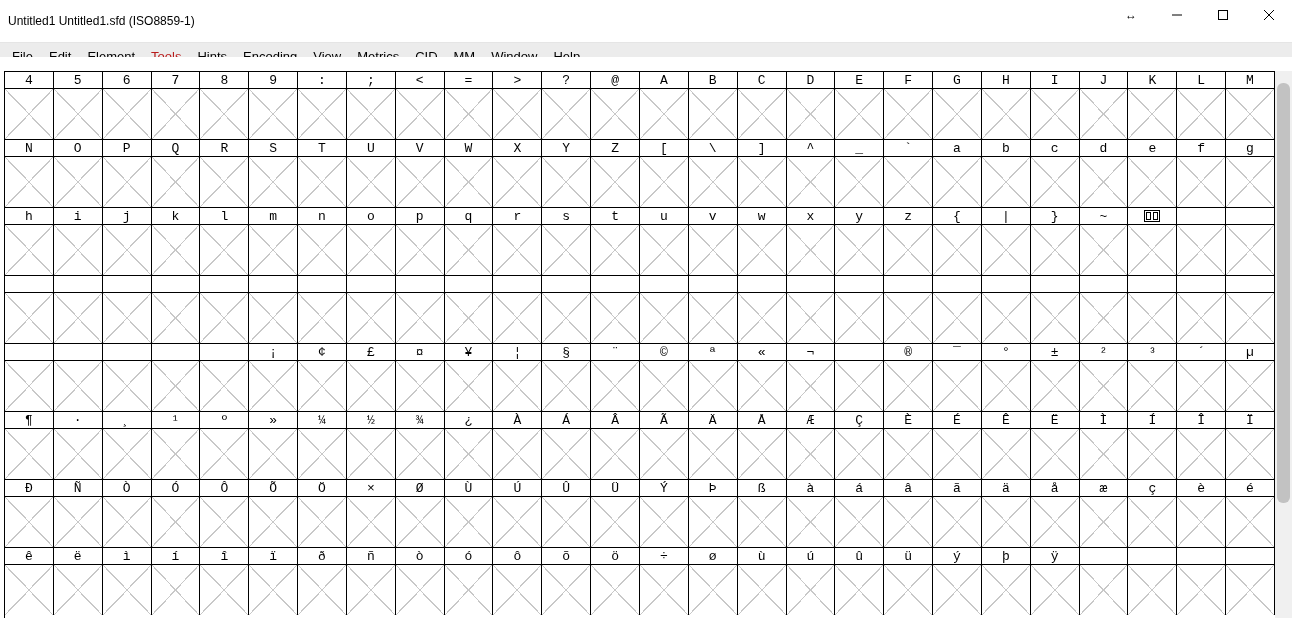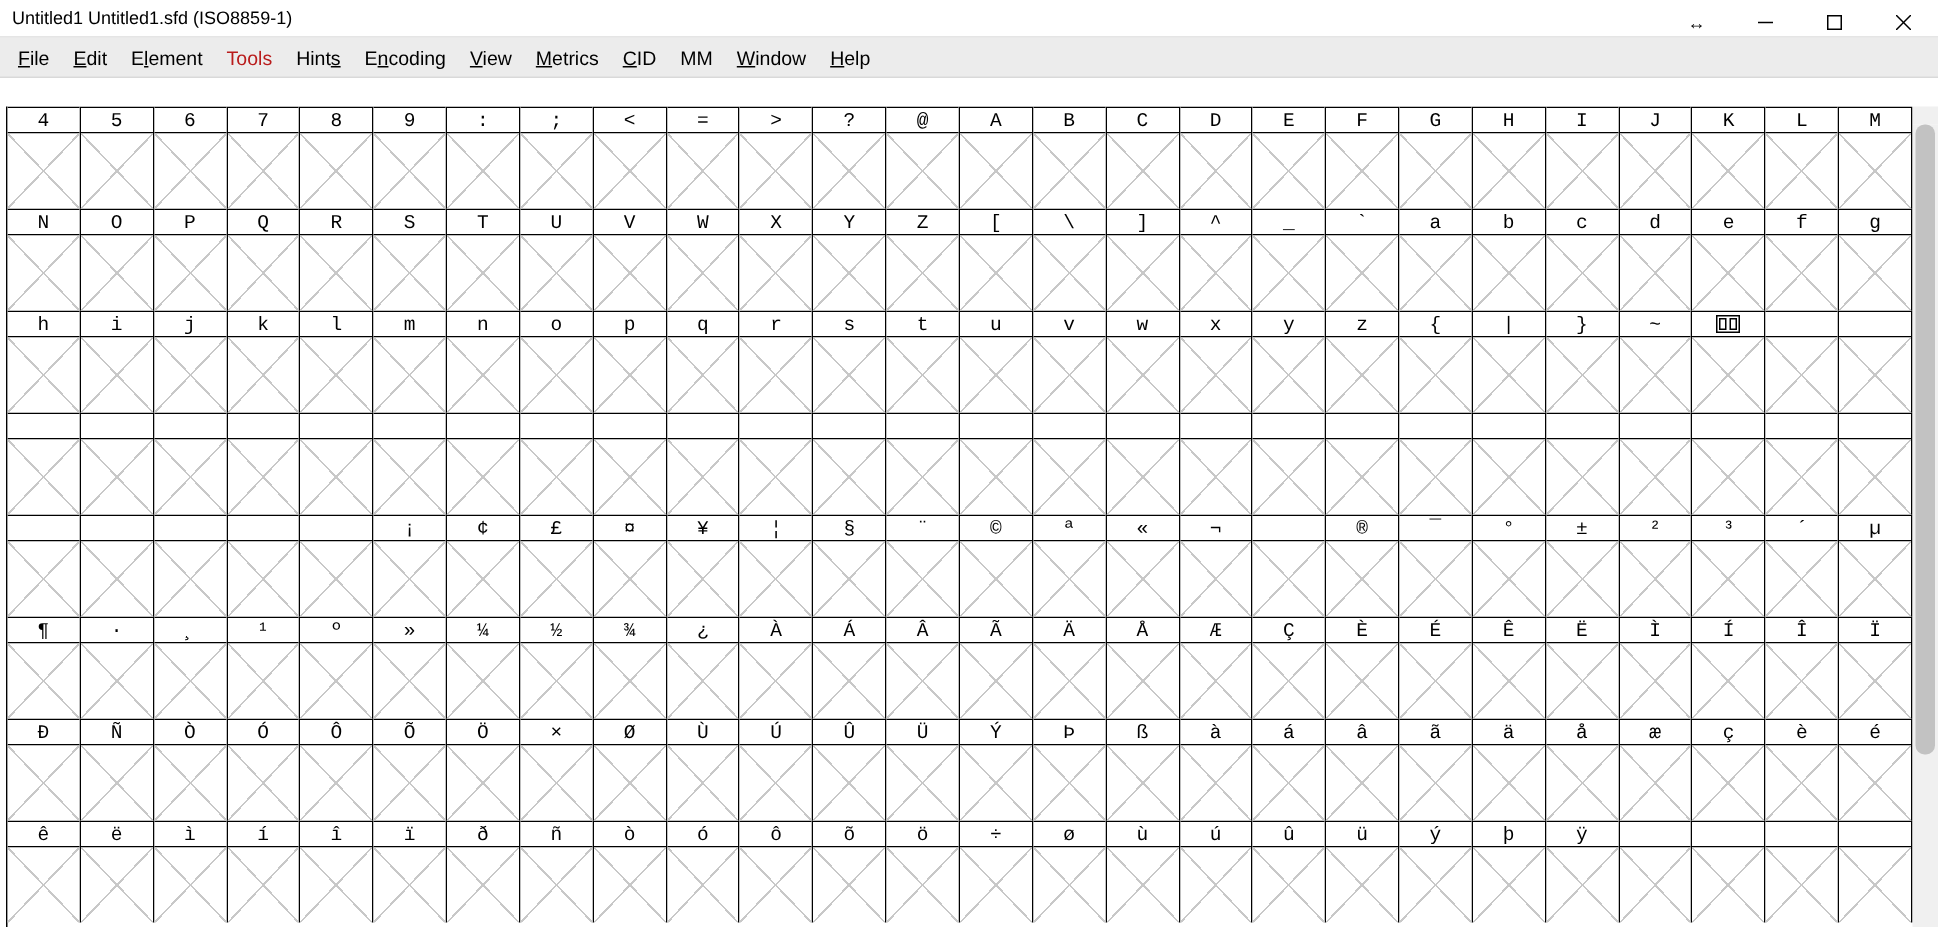--- a/index.html
+++ b/index.html
@@ -9,21 +9,21 @@
     height: 618px;
     background: #fff;
     font-family: "Segoe UI", Tahoma, sans-serif;
     font-size: 12px;
     color: #000;
     overflow: hidden;
   }
 
   
   .titlebar {
-    height: 24px;
+    height: 42px;
     background: #fff;
     display: flex;
     align-items: center;
     padding-left: 8px;
     position: relative;
   }
   .titlebar .title-text {
     font-size: 12px;
     color: #000;
   }

